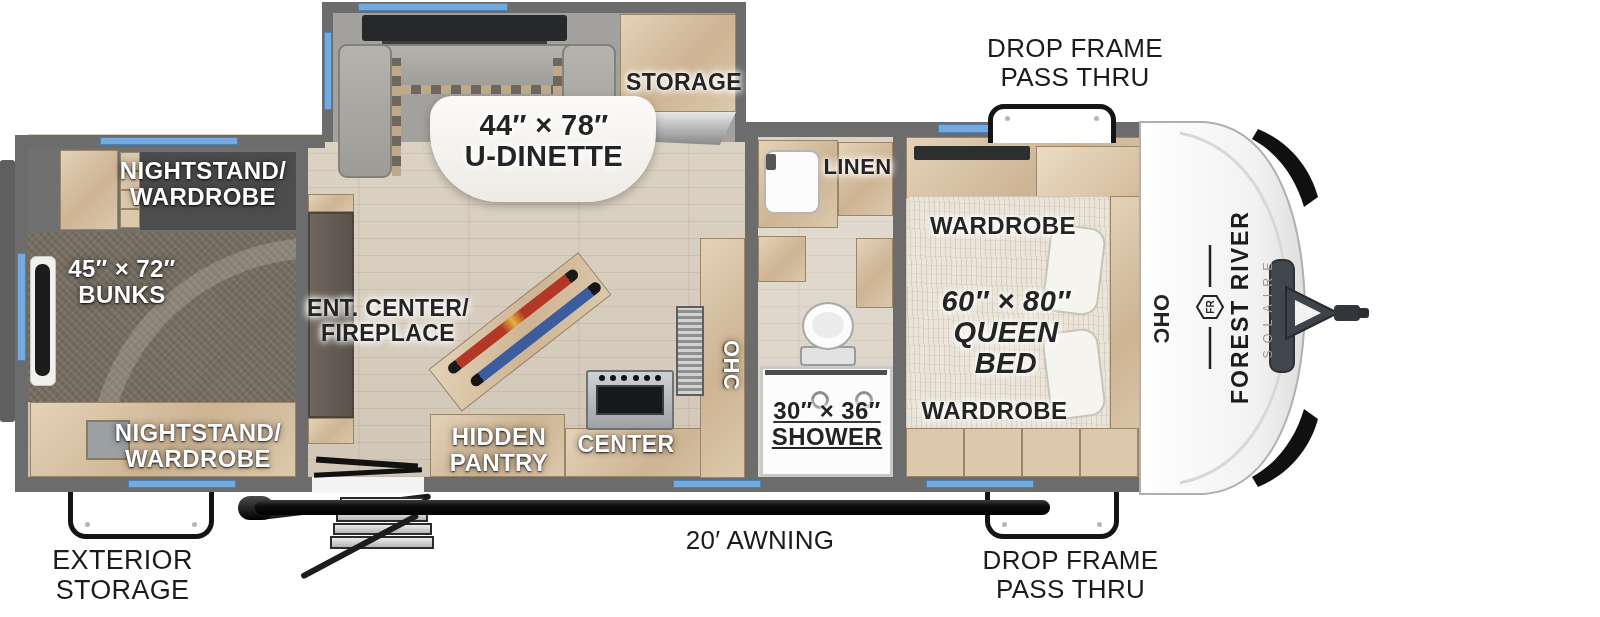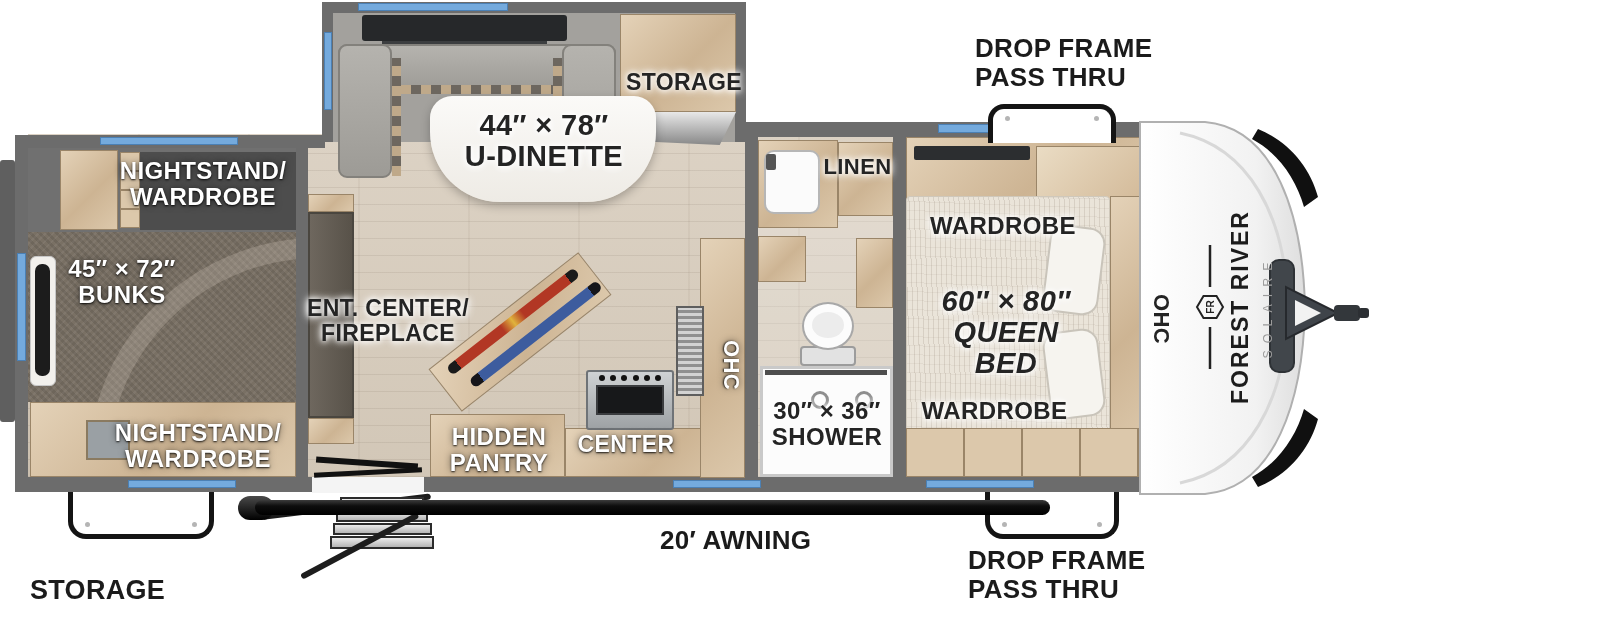--- a/index.html
+++ b/index.html
@@ -21,21 +21,21 @@
     repeating-linear-gradient(88deg, rgba(140,125,110,.20) 0 1px, transparent 1px 5px),
     repeating-linear-gradient(2deg, rgba(160,145,130,.12) 0 1px, transparent 1px 9px),
     #eae4d9;border:1px solid #cfc8bb;border-radius:4px;}
   .cushion{position:absolute;background:linear-gradient(#b5b3ae,#9d9b96);border:2px solid #83817c;border-radius:9px;box-sizing:border-box;}
   .checkv{position:absolute;background:repeating-linear-gradient(0deg,#bfa98a 0 10px,#6d675f 10px 20px);}
   .checkh{position:absolute;background:repeating-linear-gradient(90deg,#bfa98a 0 10px,#6d675f 10px 20px);}
   .lab{position:absolute;font-weight:bold;text-align:center;line-height:1.07;letter-spacing:.4px;z-index:30;}
   .lab.dark{color:#242424;text-shadow:0 0 5px #fff,0 0 10px #fff,0 1px 8px rgba(255,255,255,.9);}
   .lab.white{color:#fff;text-shadow:0 1px 2px rgba(0,0,0,.85),0 0 7px rgba(0,0,0,.55);}
   .s22{font-size:22px}.s23{font-size:23px}.s24{font-size:24px}.s25{font-size:29px}
-  .ann{position:absolute;font-weight:bold;text-align:left;line-height:1.1;color:#1b1b1b;
+  .ann{position:absolute;font-weight:normal;text-align:center;line-height:1.1;color:#1b1b1b;
        font-size:26px;letter-spacing:.3px;z-index:40;}
   .vlabel{transform:rotate(90deg);}
   .bracket{position:absolute;background:#fff;z-index:35;}
   .screw{position:absolute;width:5px;height:5px;border-radius:50%;background:#b5b5b5;}
   .stepbar{position:absolute;background:linear-gradient(#ececec,#b5b5b5);border:2px solid #2b2b2b;box-sizing:border-box;z-index:36;}
 </style>
 </head>
 <body>
 
 <div id="canvas">
@@ -197,21 +197,21 @@
   </div>
   <div class="lab white s23" style="left:570px;top:432px;width:112px;">
     <span>CENTER</span>
   </div>
   <div class="lab white s22 vlabel" style="left:688px;top:352px;width:84px;height:26px;">
     <span>OHC</span>
   </div>
   <div class="lab dark s22" style="left:810px;top:155px;width:95px;">
     <span>LINEN</span>
   </div>
-  <div class="lab dark s24" style="left:763px;top:398px;width:128px;">
+  <div class="lab dark s24" style="left:763px;top:398px;width:128px;text-decoration:underline;">
     <span>30″ × 36″</span><br>
     <span>SHOWER</span>
   </div>
   <div class="lab dark s24" style="left:918px;top:213px;width:170px;">
     <span>WARDROBE</span>
   </div>
   <div class="lab dark s25" style="left:922px;top:286px;width:168px;font-style:italic;">
     <span>60″ × 80″</span><br>
     <span>QUEEN BED</span>
   </div>
@@ -247,20 +247,20 @@
 
   <div class="ann" style="left:975px;top:34px;width:200px;">
     <span>DROP FRAME</span><br>
     <span>PASS THRU</span>
   </div>
   <div class="ann" style="left:968px;top:546px;width:205px;">
     <span>DROP FRAME</span><br>
     <span>PASS THRU</span>
   </div>
   <div class="ann" style="left:30px;top:546px;width:185px;font-size:27px;">
-    <br>
+    <span>EXTERIOR</span><br>
     <span>STORAGE</span>
   </div>
   <div class="ann" style="left:660px;top:526px;width:200px;">
     <span>20′ AWNING</span>
   </div>
 
 </div>
 
 </body></html>

